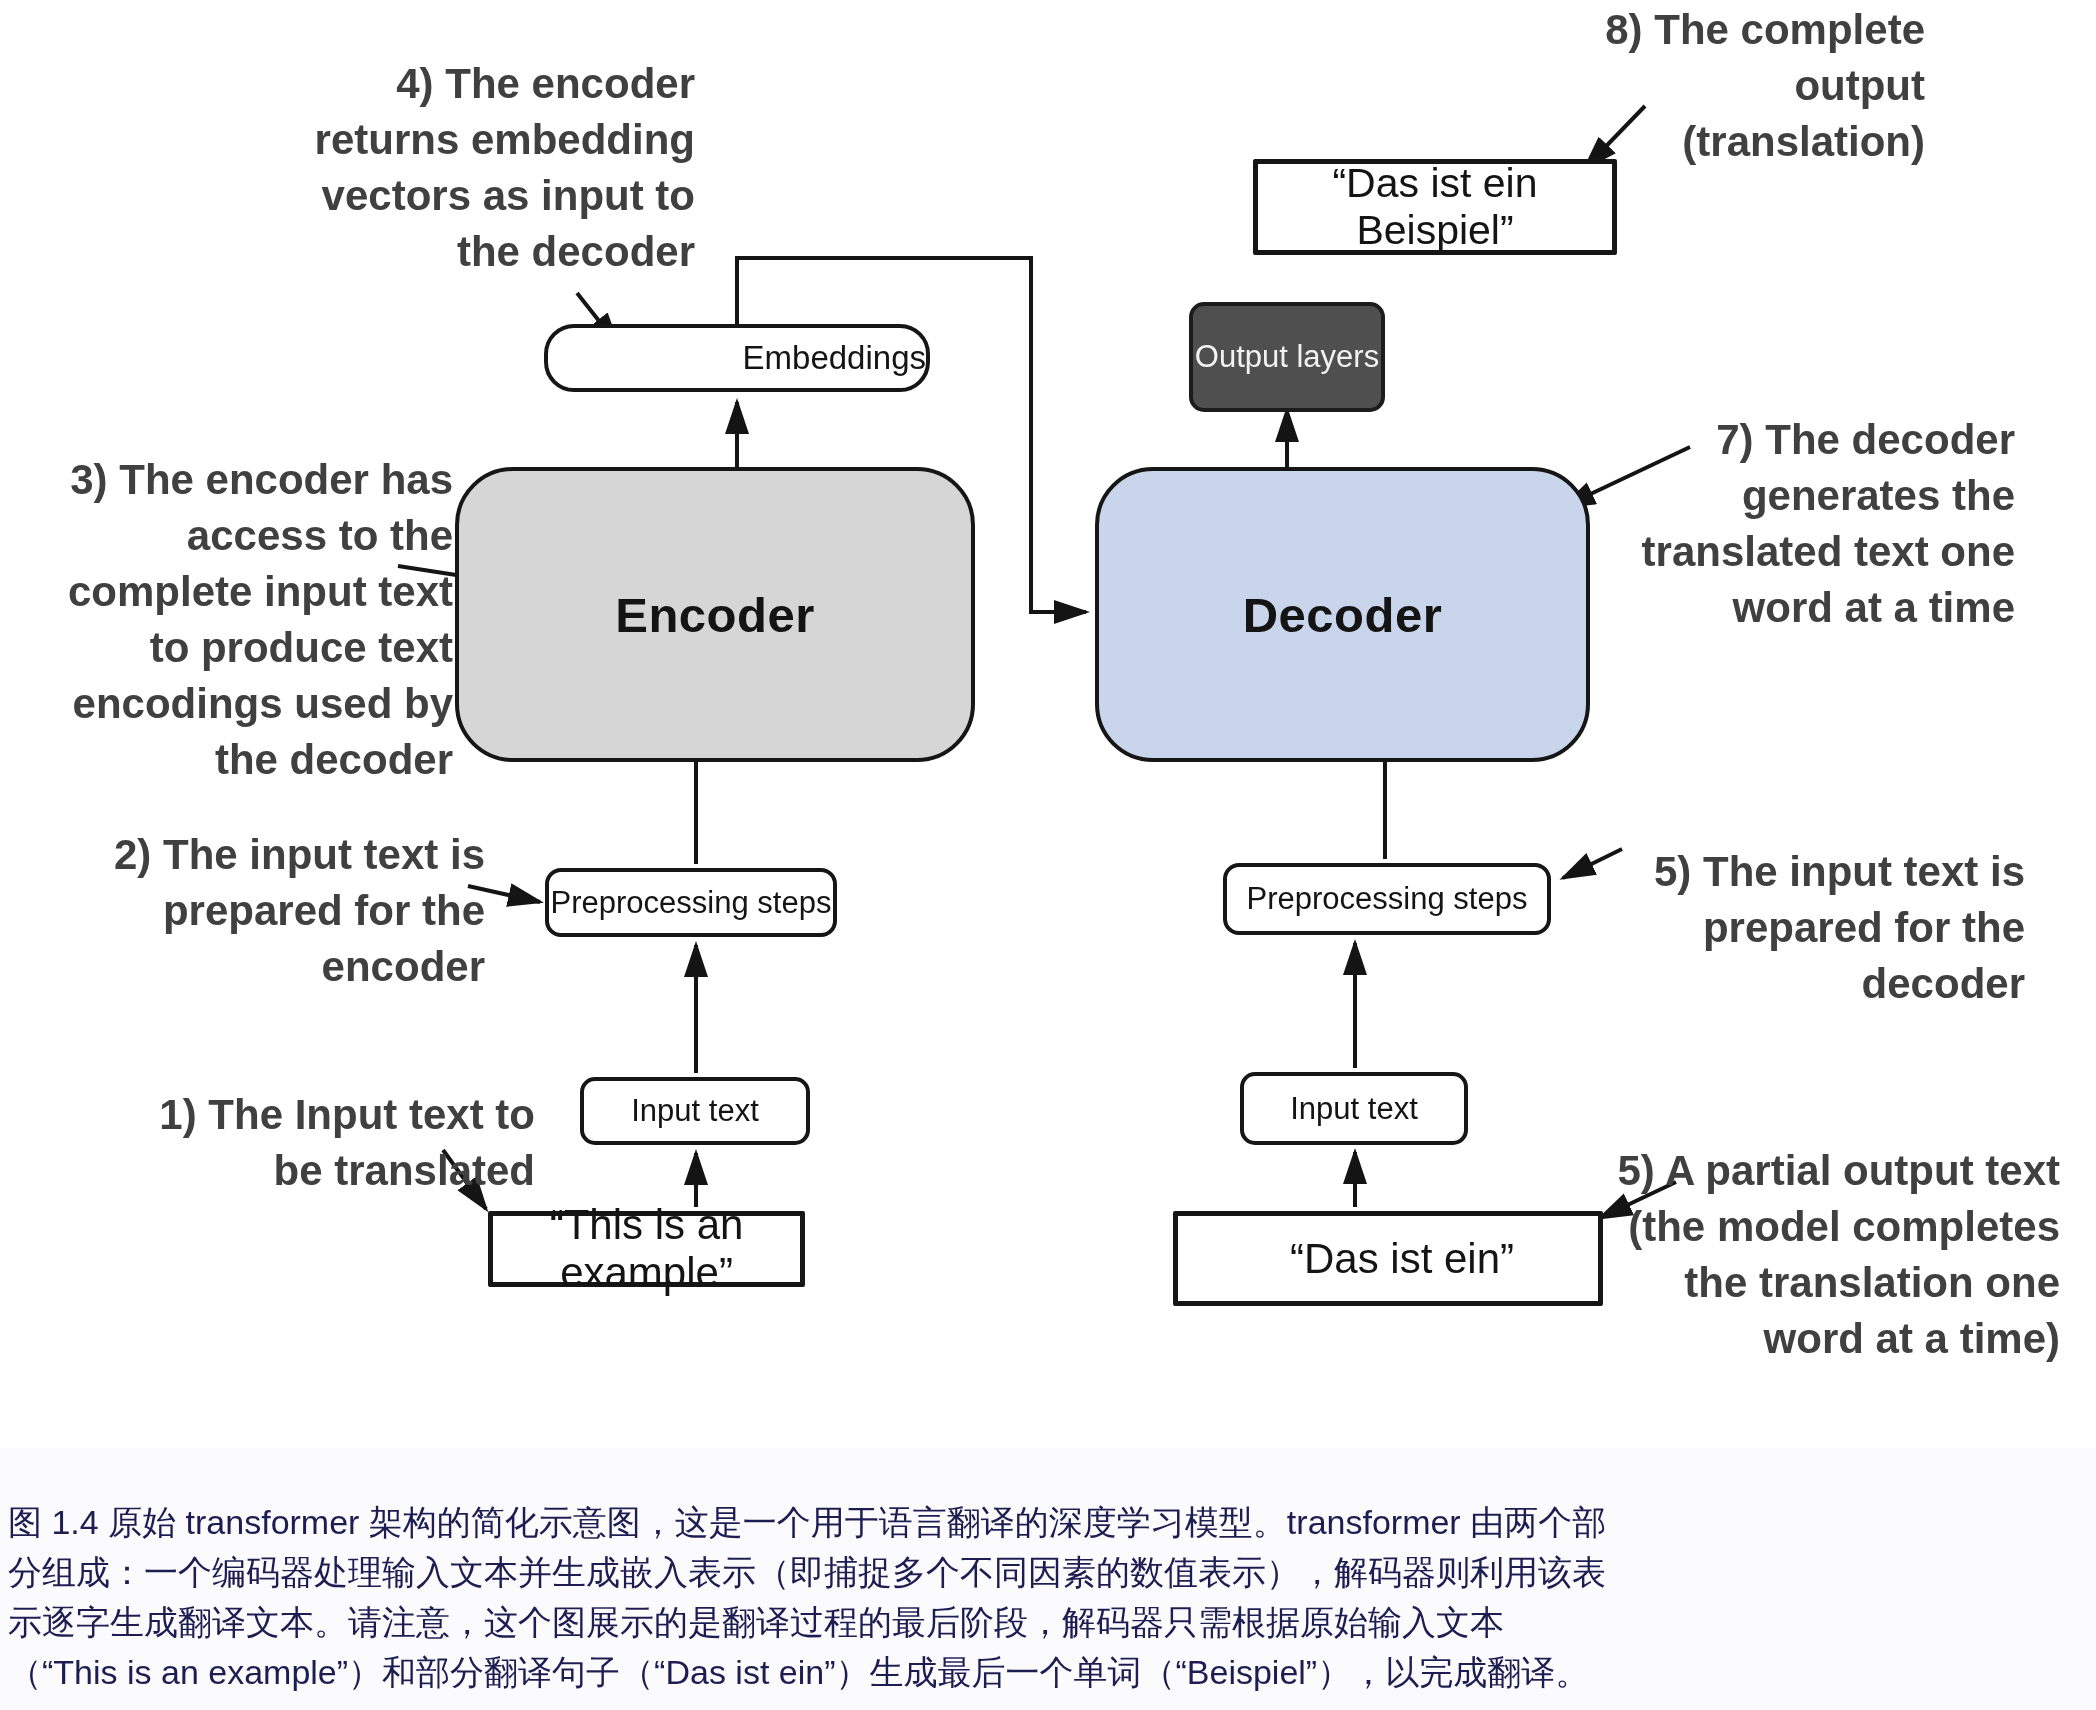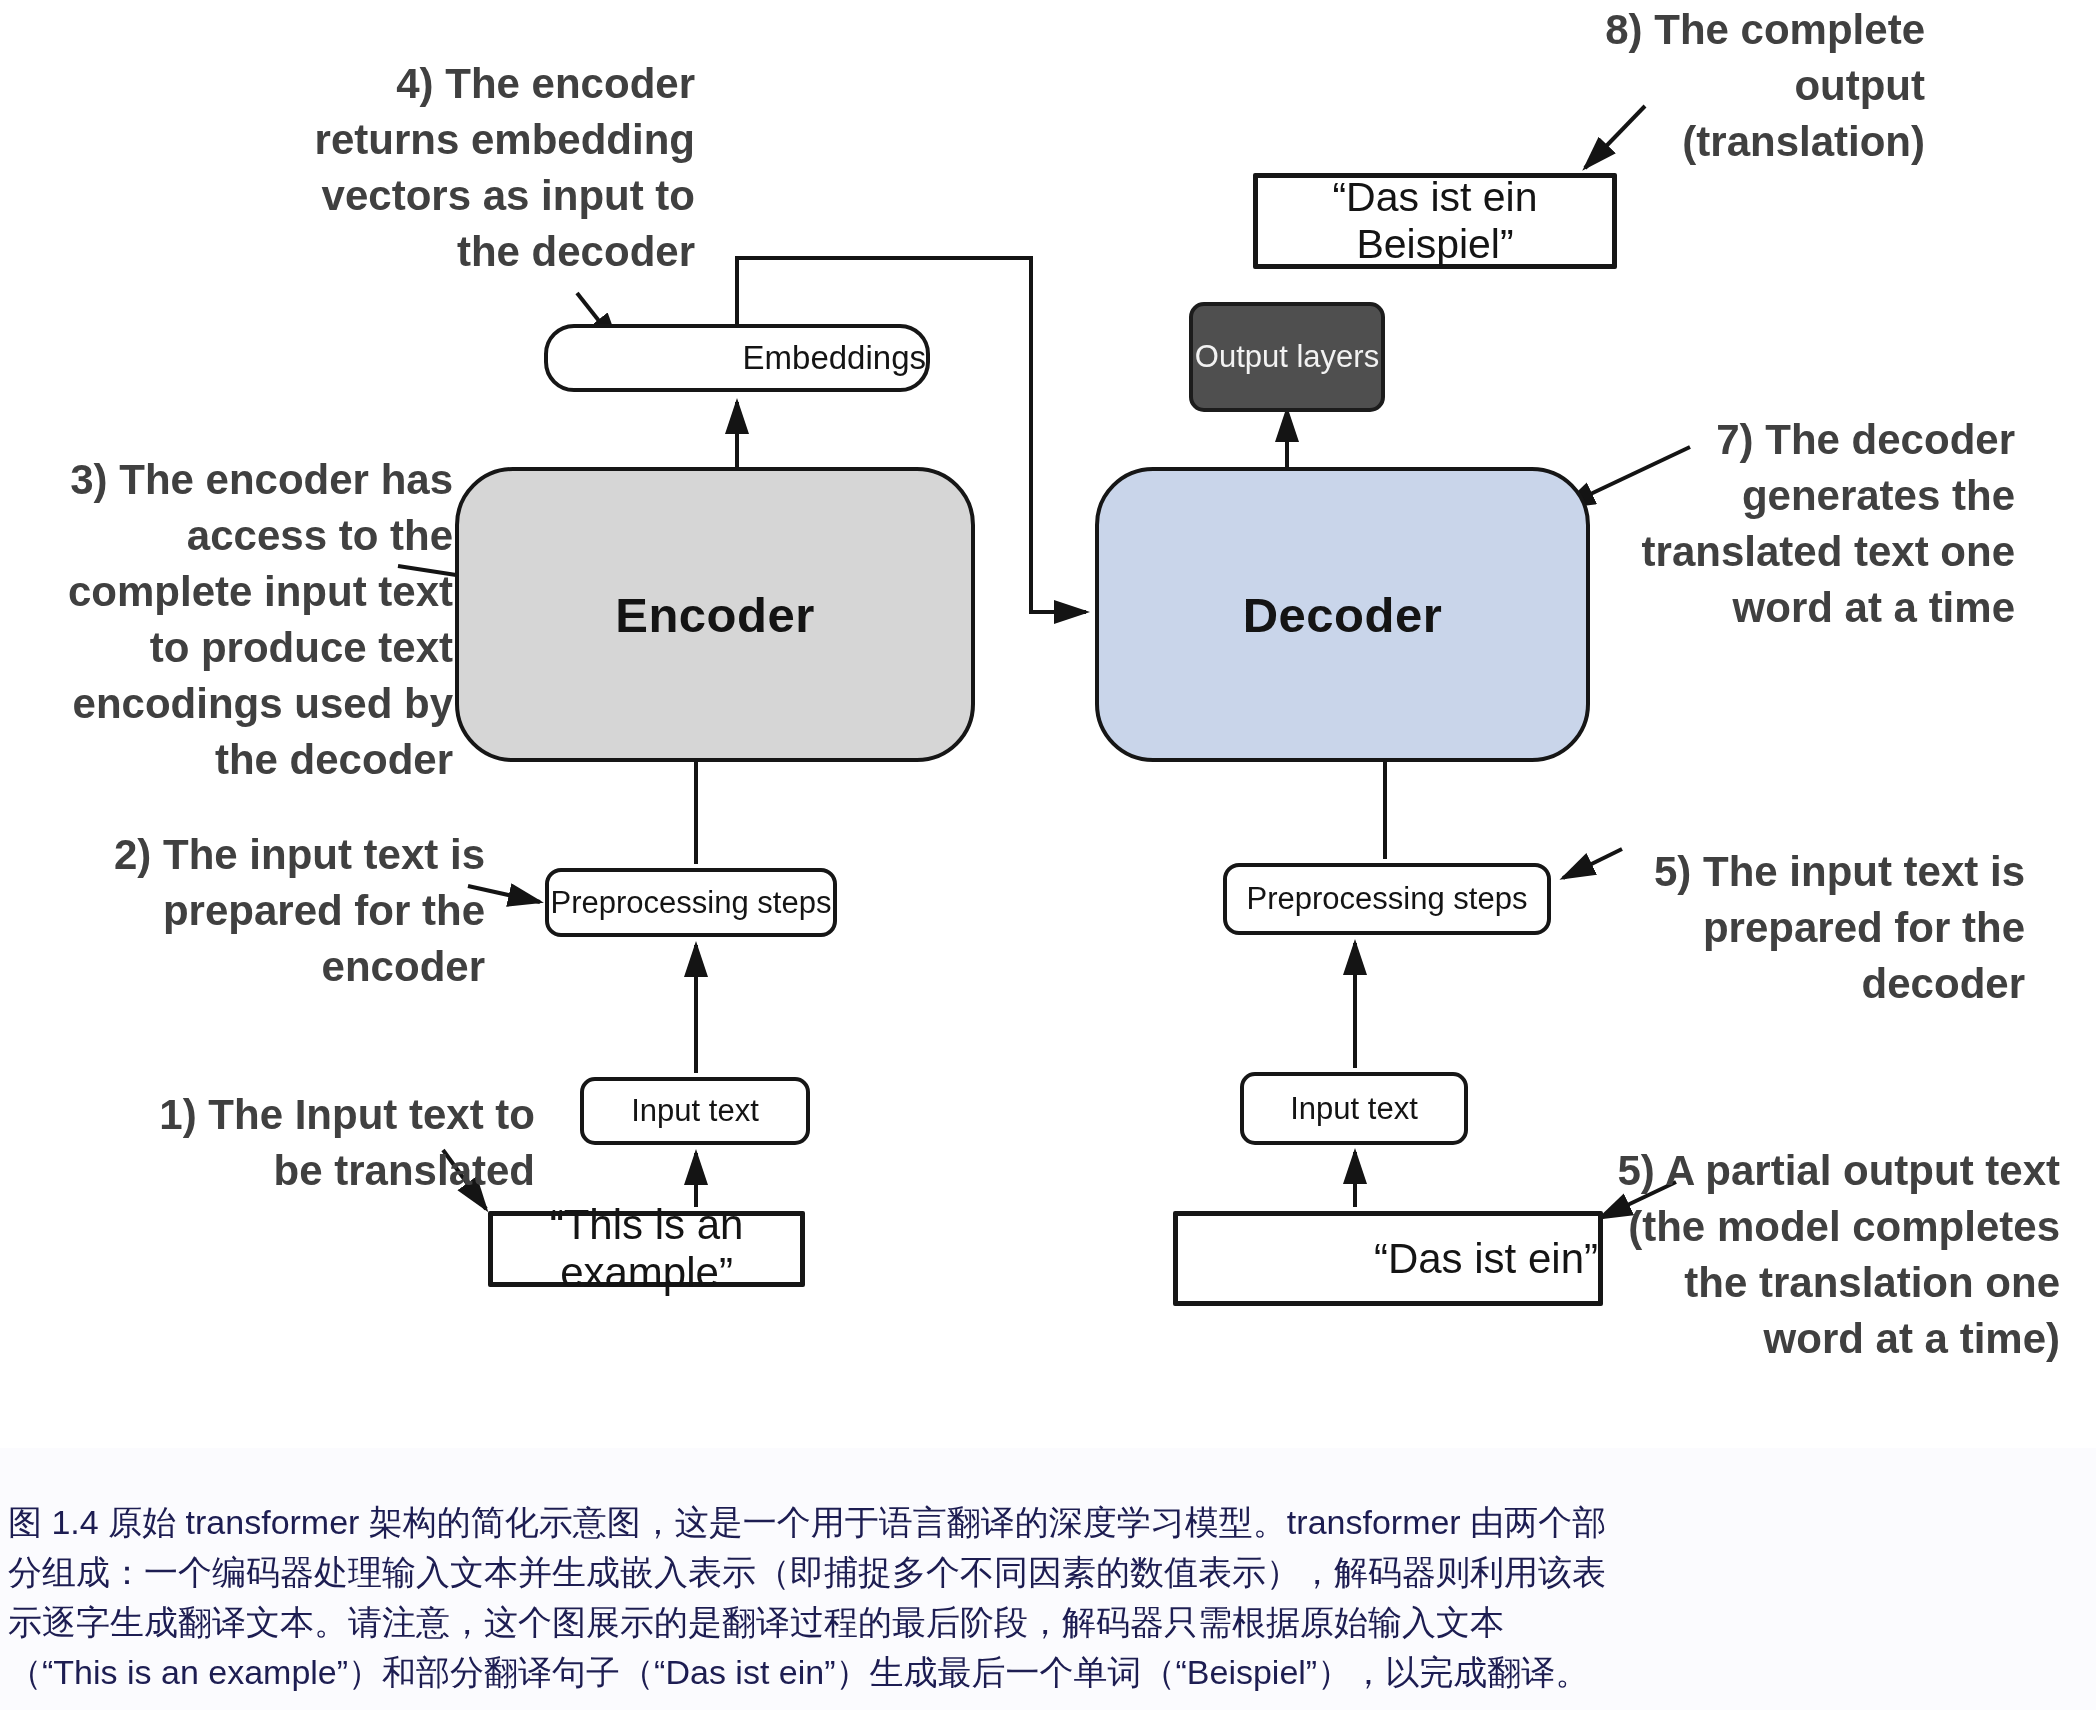--- a/index.html
+++ b/index.html
@@ -30,22 +30,22 @@
   .box-output{
     left:1189px;top:302px;width:196px;height:110px;border-radius:15px;
     background:#4f4f4f;border-color:#1c1c1c;color:#f2f2f2;font-size:31px;
   }
   .box-prep-left{left:545px;top:868px;width:292px;height:69px;font-size:31px;border-radius:16px;}
   .box-prep-right{left:1223px;top:863px;width:328px;height:72px;font-size:31px;border-radius:16px;}
   .box-input-left{left:580px;top:1077px;width:230px;height:68px;font-size:31px;border-radius:15px;}
   .box-input-right{left:1240px;top:1072px;width:228px;height:73px;font-size:31px;border-radius:15px;}
   .quote{border-width:5px;border-radius:2px;font-size:42px;}
   .box-example{left:488px;top:1211px;width:317px;height:76px;}
-  .box-das{left:1173px;top:1211px;width:430px;height:95px;justify-content:flex-end;padding-left:28px;}
-  .box-beispiel{left:1253px;top:173px;width:364px;height:96px;font-size:41px;}
+  .box-das{left:1173px;top:1211px;width:430px;height:95px;justify-content:center;padding-left:28px;}
+  .box-beispiel{left:1253px;top:159px;width:364px;height:96px;font-size:41px;}
   .ann{
     position:absolute;font-weight:bold;font-size:42px;line-height:56px;
     text-align:right;white-space:pre-line;color:#404040;
   }
   .ann-1{left:135px;top:1087px;width:400px;}
   .ann-2{left:85px;top:827px;width:400px;}
   .ann-3{left:53px;top:452px;width:400px;}
   .ann-4{left:295px;top:56px;width:400px;}
   .ann-5{left:1590px;top:1143px;width:470px;}
   .ann-6{left:1575px;top:844px;width:450px;}

